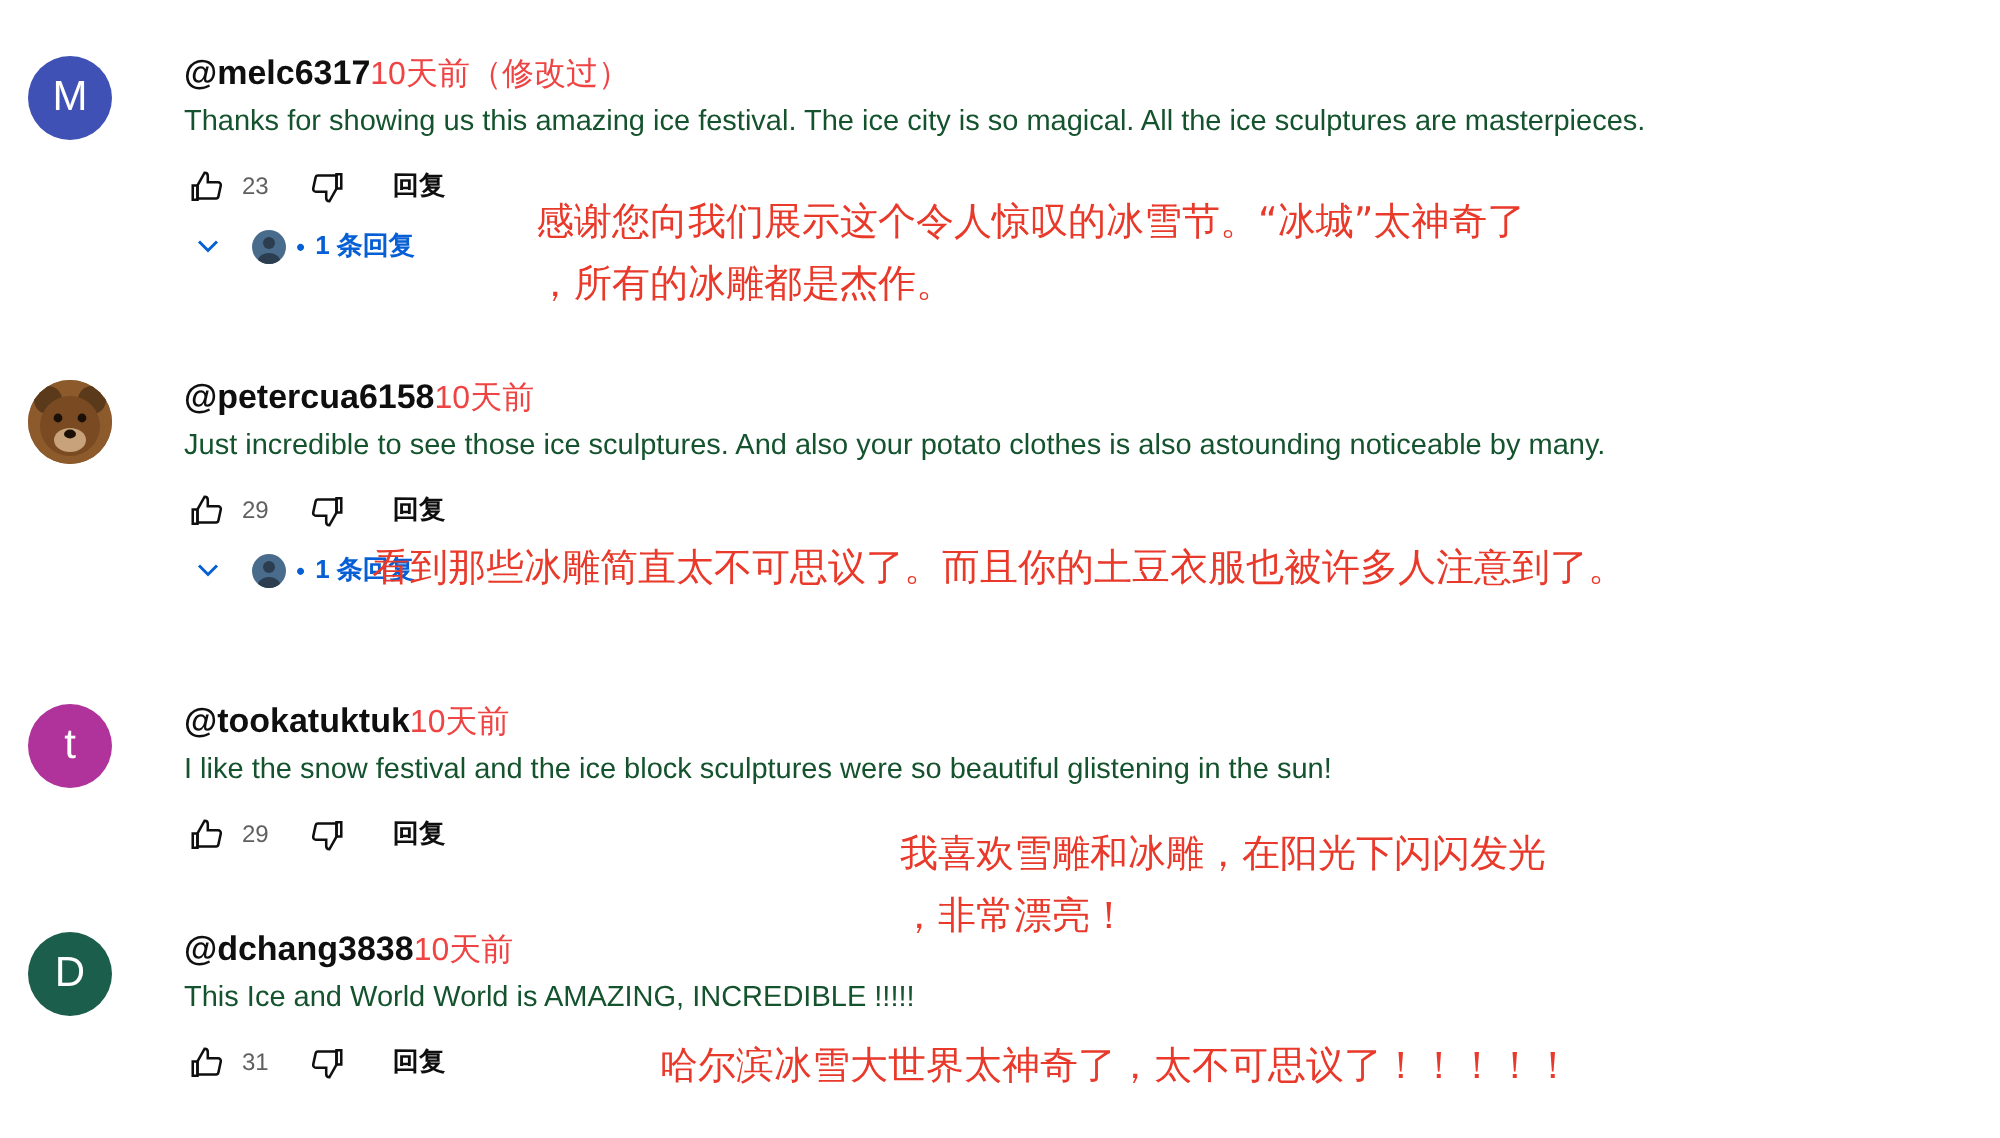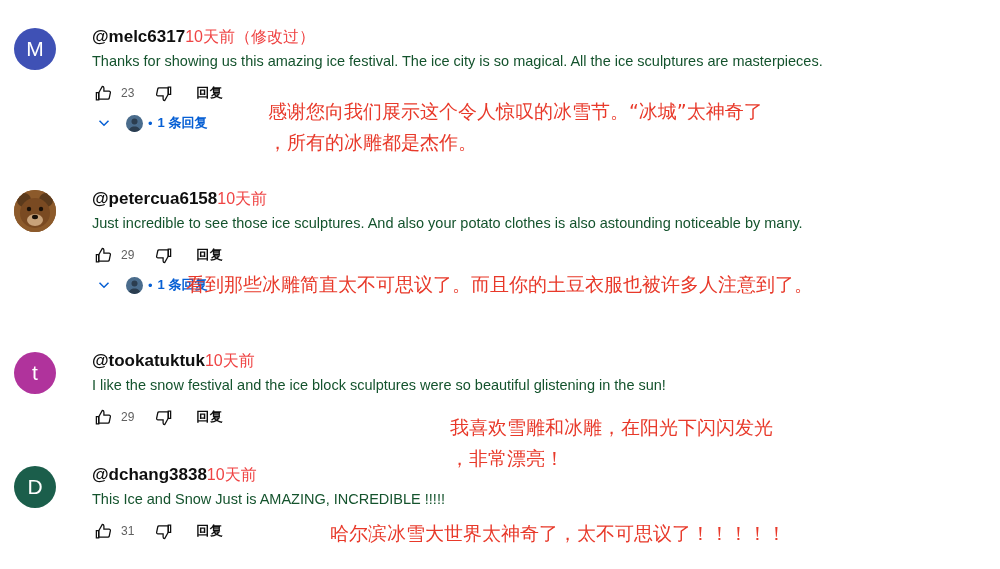--- a/index.html
+++ b/index.html
@@ -270,21 +270,21 @@
   </div>
 
   <div class="comment" style="top:466px;">
     <div class="avatar" style="background:#1b5e4b;">
       <span>D</span>
     </div>
     <div class="body">
       <div class="headline">
         <span class="author">@dchang3838</span><span class="time">10天前</span>
       </div>
-      <div class="text">This Ice and Snow Just is AMAZING,  INCREDIBLE !!!!!</div>
+      <div class="text">This Ice and World World is AMAZING,  INCREDIBLE !!!!!</div>
       <div class="actions">
         <span class="icon-btn">
           <svg width="19" height="19" viewBox="0 0 24 24" fill="none" stroke="#0f0f0f" stroke-width="1.6">
               <path d="M3 11h3v9H3z"></path>
               <path d="M6 11l4.5-8c1.3 0 2 .9 2 2v4H19c1.1 0 1.9 1 1.7 2l-1.5 7c-.15.7-.8 1.2-1.5 1.2H6z"></path>
             </svg>
         </span>
         <span class="count">31</span>
         <span class="icon-btn dislike-wrap">
           <svg width="19" height="19" viewBox="0 0 24 24" fill="none" stroke="#0f0f0f" stroke-width="1.6">

